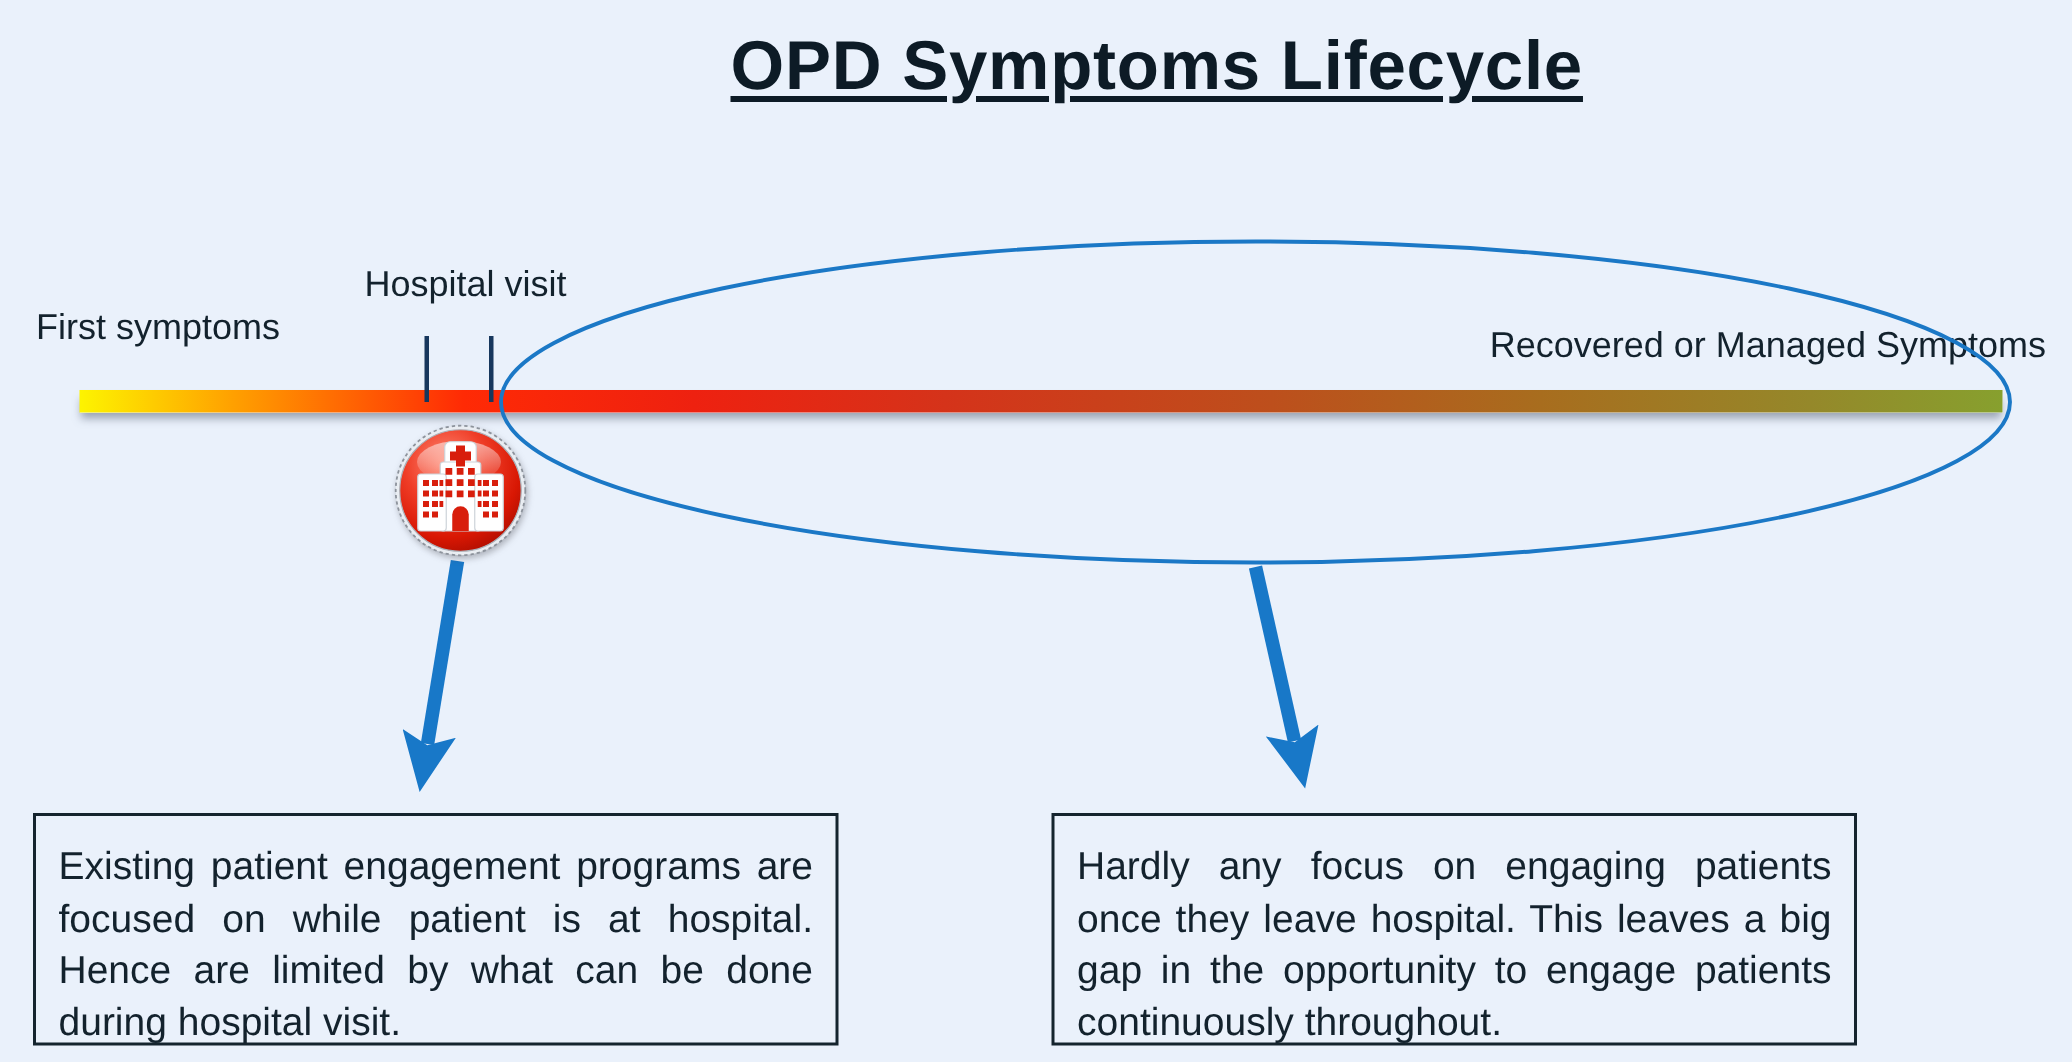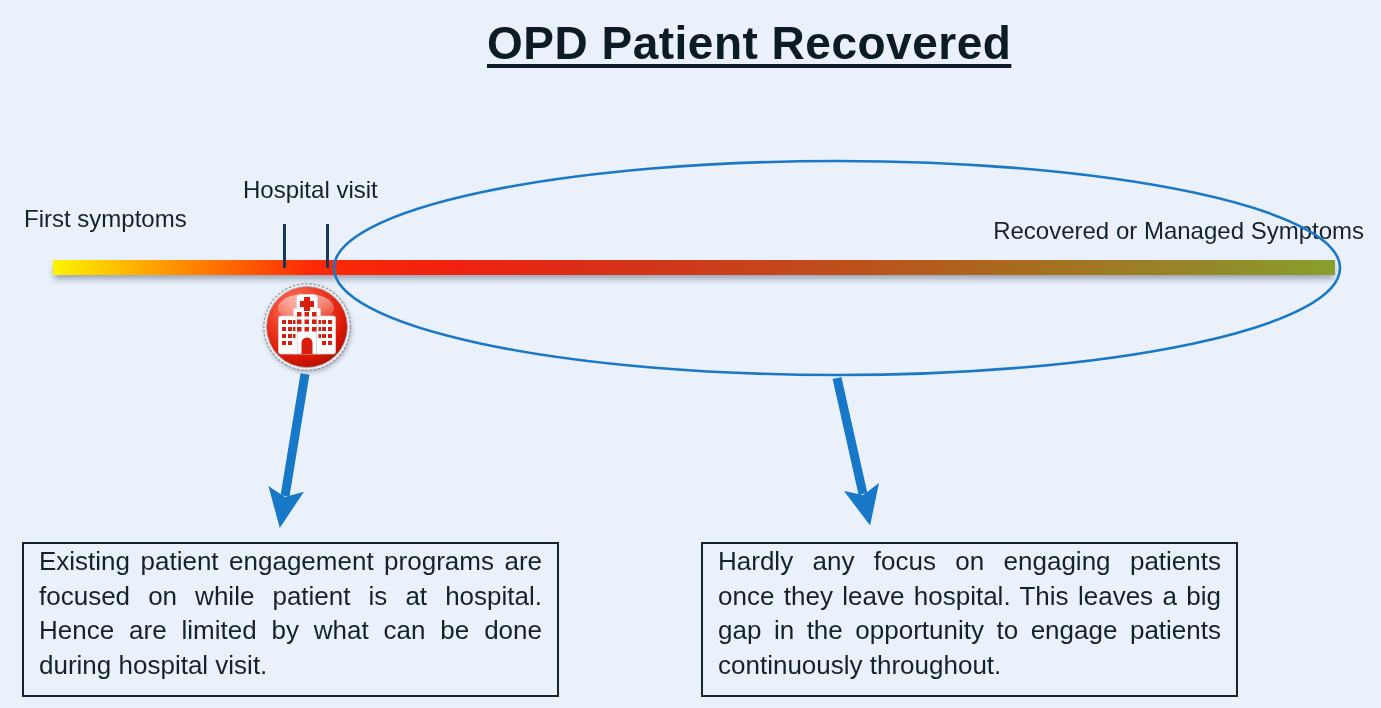--- a/index.html
+++ b/index.html
@@ -47,34 +47,34 @@
     position:absolute; left:0; top:0; width:1381px; height:708px;
     z-index:4; pointer-events:none;
   }
   .hospital-icon-wrap{
     position:absolute; left:262px; top:282px; width:90px; height:90px; z-index:5;
     filter:drop-shadow(1px 2px 2px rgba(60,60,70,0.35));
   }
   .callout{
     position:absolute; top:542px; width:537px; height:155px;
     border:2px solid var(--box-border);
-    padding:0 15px;
+    padding:16px 15px;
     font-size:26px; line-height:34.5px;
     text-align:justify;
     color:var(--text-dark);
     background:transparent;
     z-index:2;
   }
   .callout-left{left:22px;}
   .callout-right{left:701px;}
 </style>
 </head>
 <body>
 
-<h1 class="title">OPD Patient Recovered</h1>
+<h1 class="title">OPD Symptoms Lifecycle</h1>
 
 <span class="bar-label label-first">First symptoms</span>
 <span class="bar-label label-visit">Hospital visit</span>
 <span class="bar-label label-recovered">Recovered or Managed Symptoms</span>
 
 <div class="timeline-bar" style="background: linear-gradient(90deg, rgb(253, 244, 0) 0%, rgb(255, 160, 0) 8%, rgb(255, 42, 5) 20%, rgb(238, 33, 16) 32%, rgb(213, 51, 26) 45%, rgb(189, 79, 28) 62%, rgb(168, 109, 30) 76%, rgb(149, 136, 42) 90%, rgb(135, 160, 46) 100%);"></div>
 <div class="tick tick-1"></div>
 <div class="tick tick-2"></div>
 
 <svg class="overlay-svg" viewBox="0 0 1381 708" xmlns="http://www.w3.org/2000/svg">

